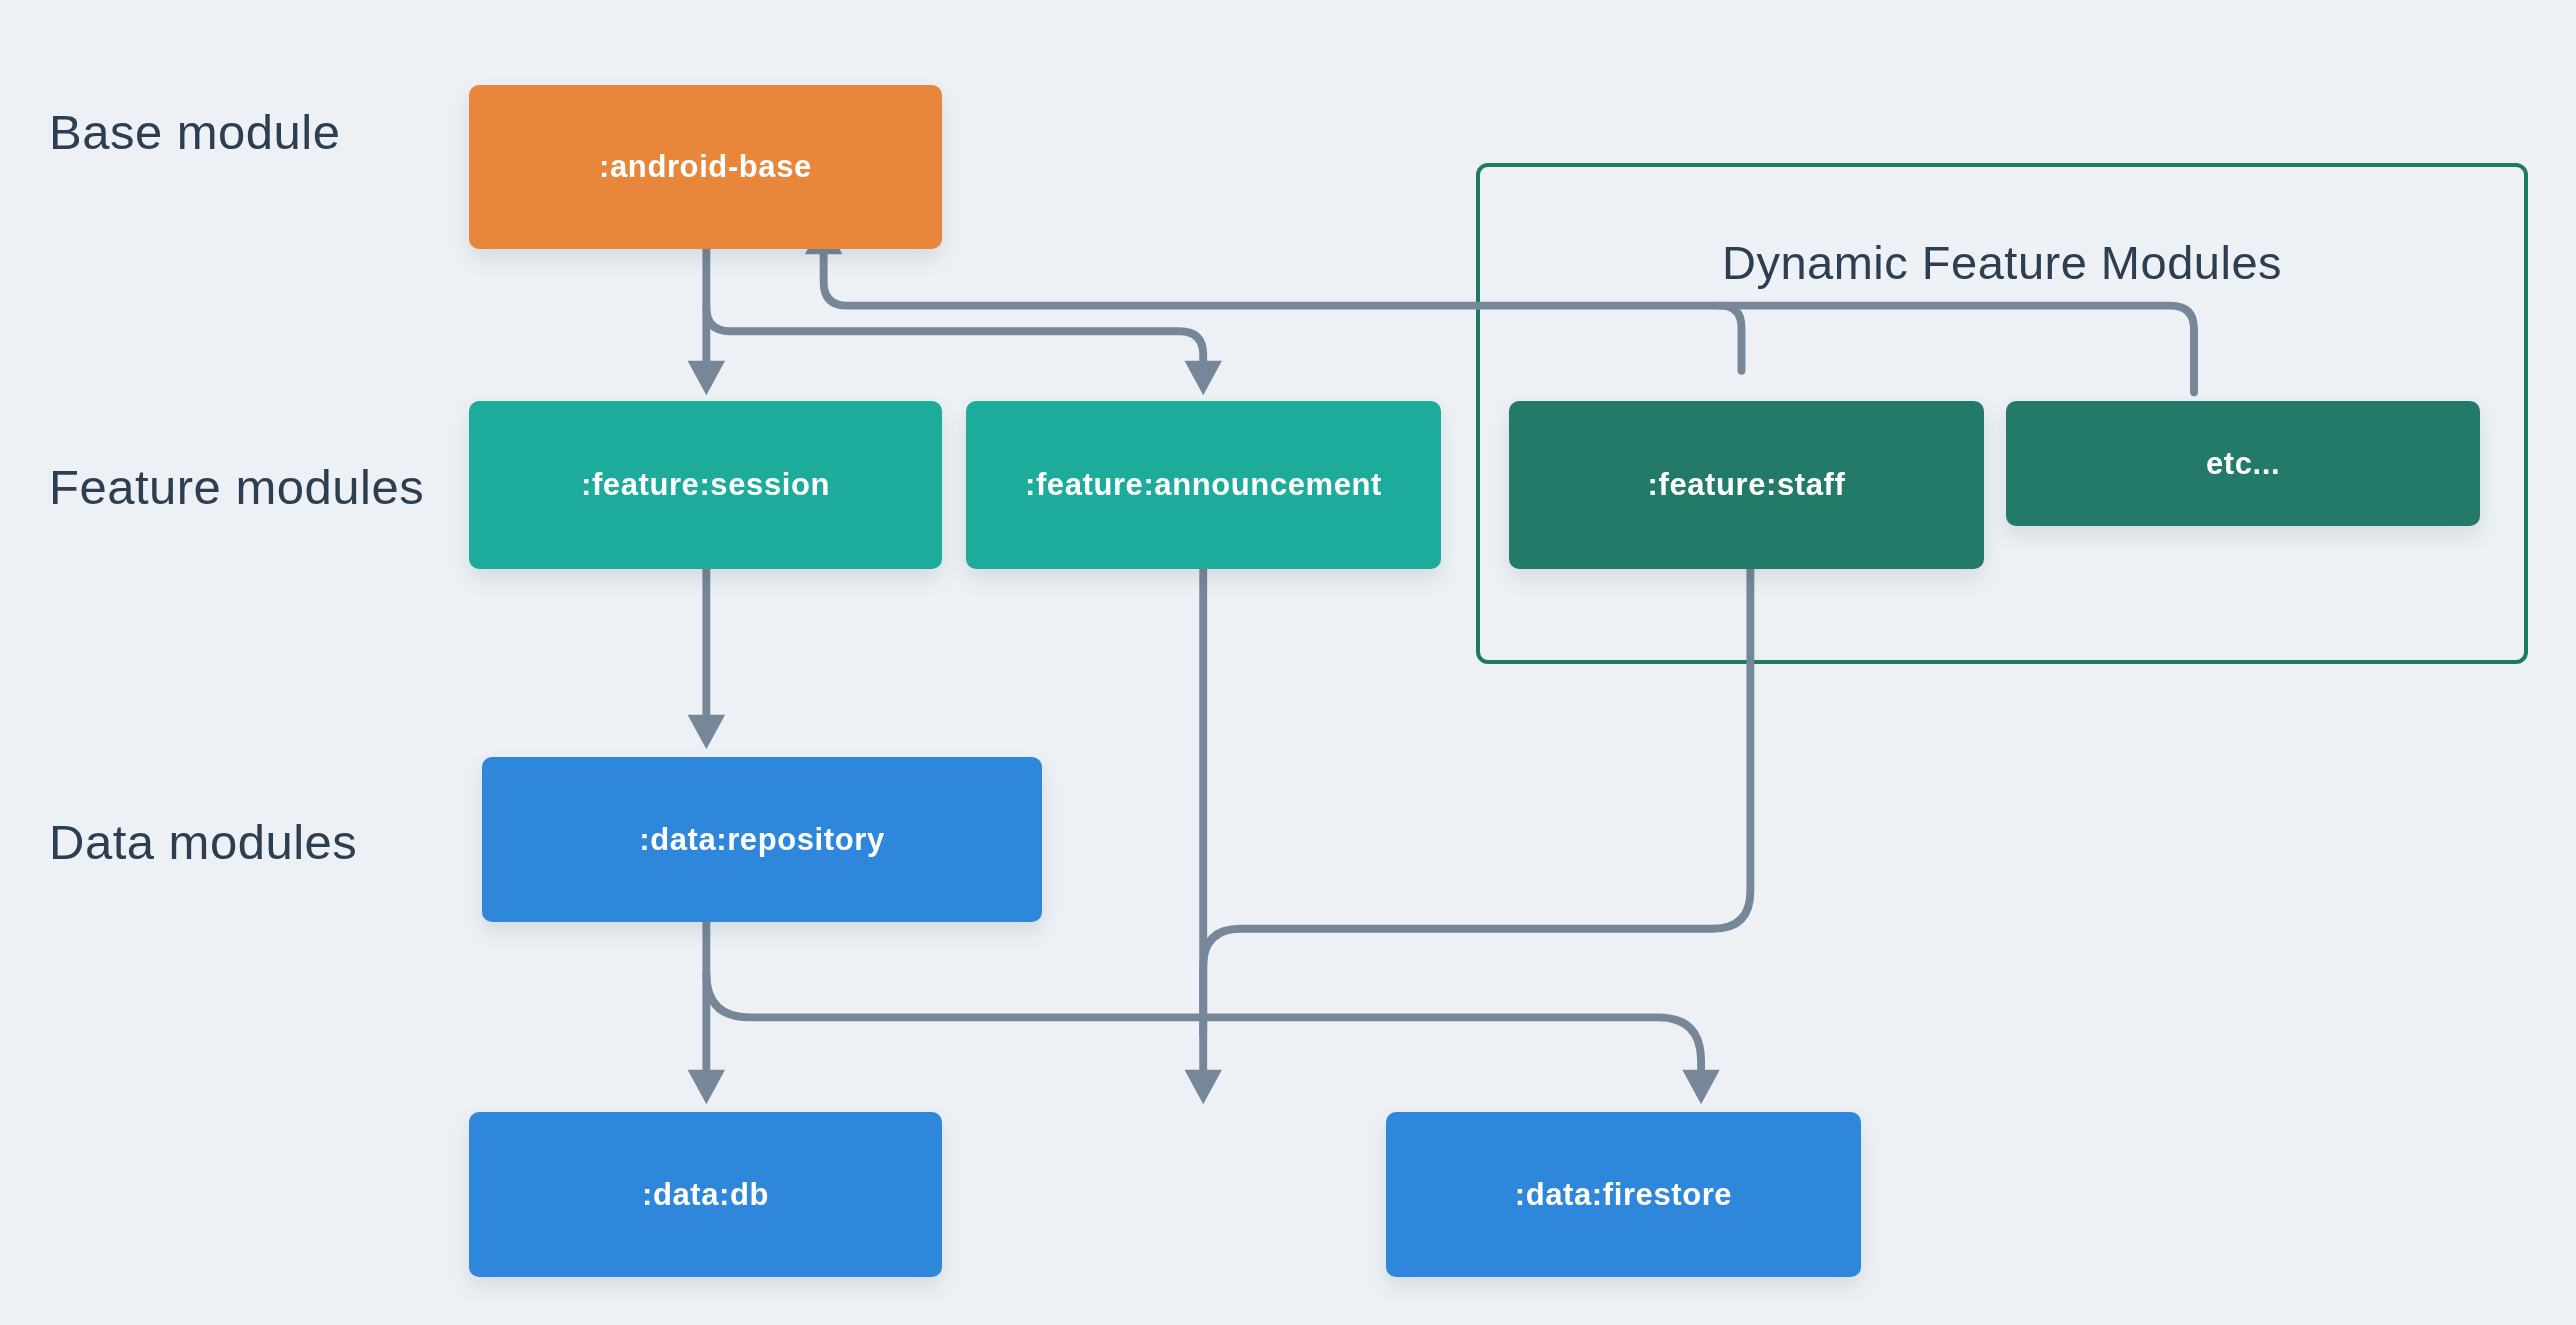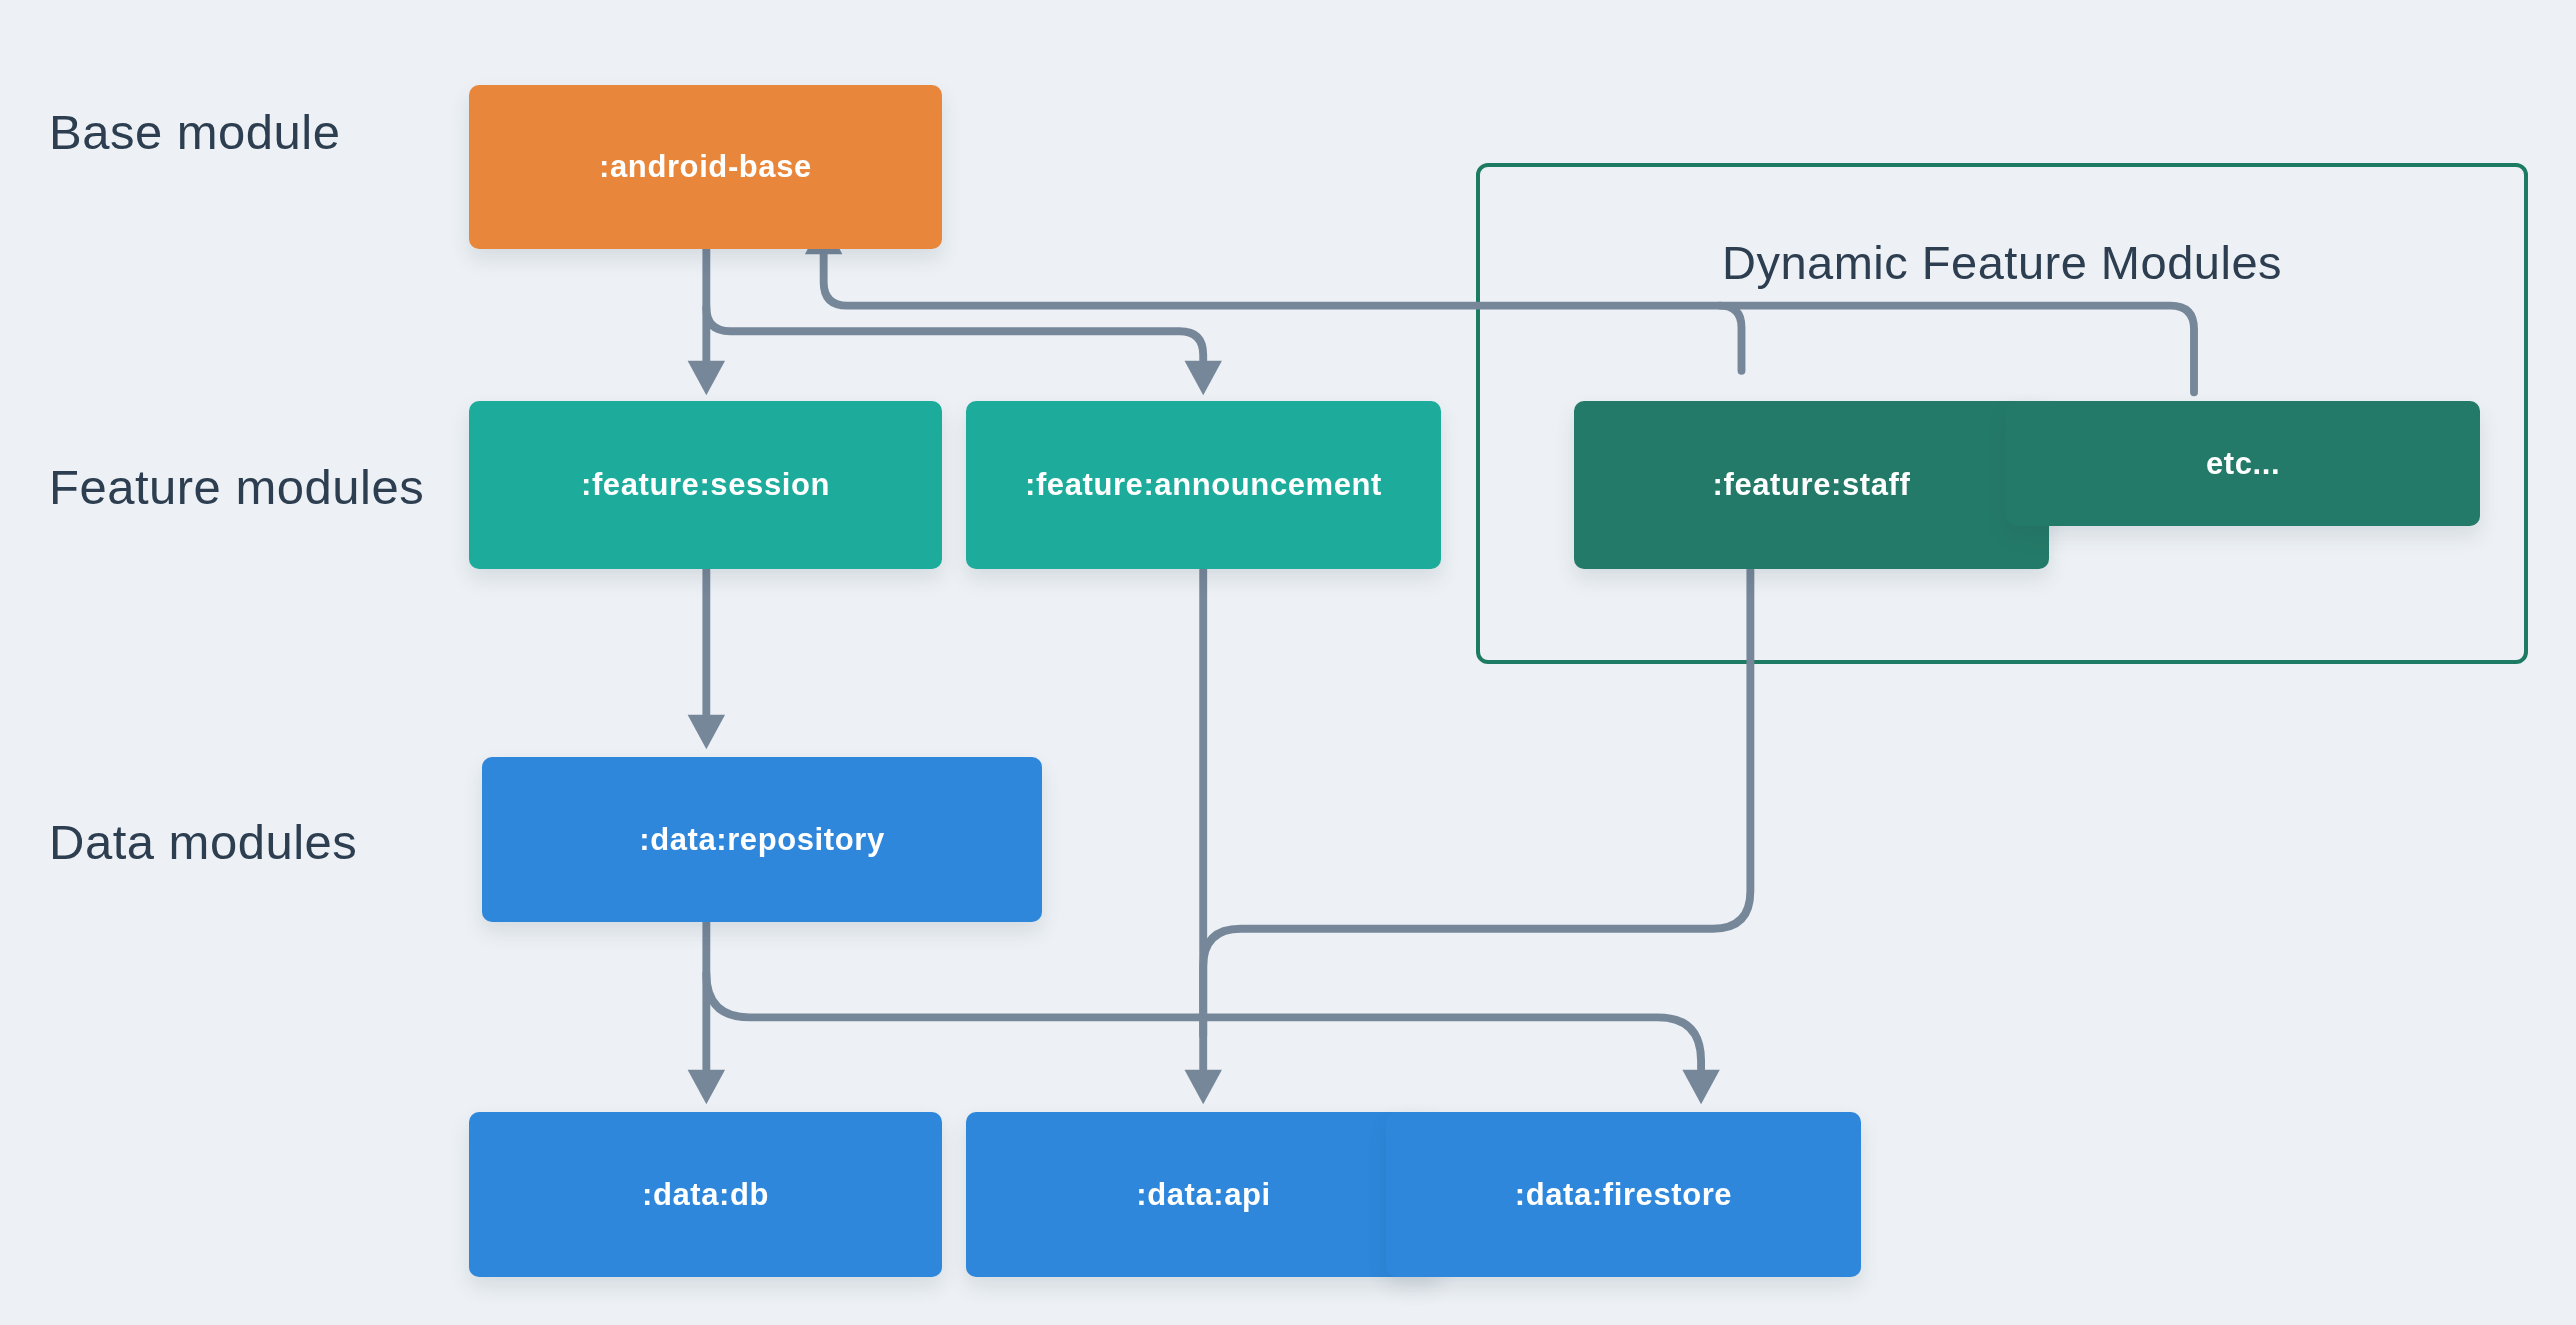--- a/index.html
+++ b/index.html
@@ -82,21 +82,21 @@
   }
   .c-orange{background:var(--c-orange);margin-top:36px;}
   .c-teal{background:var(--c-teal);}
   .c-green{background:var(--c-green);}
   .c-blue{background:var(--c-blue);}
 
   
   .n-android-base{left:469px;top:49px;width:473px;height:164px;}
   .n-feature-session{left:469px;top:401px;width:473px;height:168px;}
   .n-feature-announcement{left:966px;top:401px;width:475px;height:168px;}
-  .n-feature-staff{left:1574px;top:401px;width:475px;height:168px;}
+  .n-feature-staff{left:1509px;top:401px;width:475px;height:168px;}
   .n-etc{left:2006px;top:401px;width:474px;height:125px;}
   .n-data-repository{left:469px;top:757px;width:560px;height:165px;margin-left:13px;}
   .n-data-db{left:469px;top:1112px;width:473px;height:165px;}
   .n-data-api{left:966px;top:1112px;width:475px;height:165px;}
   .n-data-firestore{left:1386px;top:1112px;width:475px;height:165px;}
 
   .l-base{top:104px;}
   .l-feature{top:459px;}
   .l-data{top:814px;text-align:right;}
 </style>
@@ -140,17 +140,16 @@
     <polygon class="head" points="1725,1120 1706,1085 1744,1085"></polygon>
   </svg>
 
   <div class="node c-orange n-android-base">:android-base</div>
   <div class="node c-teal n-feature-session">:feature:session</div>
   <div class="node c-teal n-feature-announcement">:feature:announcement</div>
   <div class="node c-green n-feature-staff">:feature:staff</div>
   <div class="node c-green n-etc">etc...</div>
   <div class="node c-blue n-data-repository">:data:repository</div>
   <div class="node c-blue n-data-db">:data:db</div>
-  <div class="node c-blue n-data-api">:data:api</div>
   <div class="node c-blue n-data-firestore">:data:firestore</div>
 
 </div>
 
 
 </body></html>

